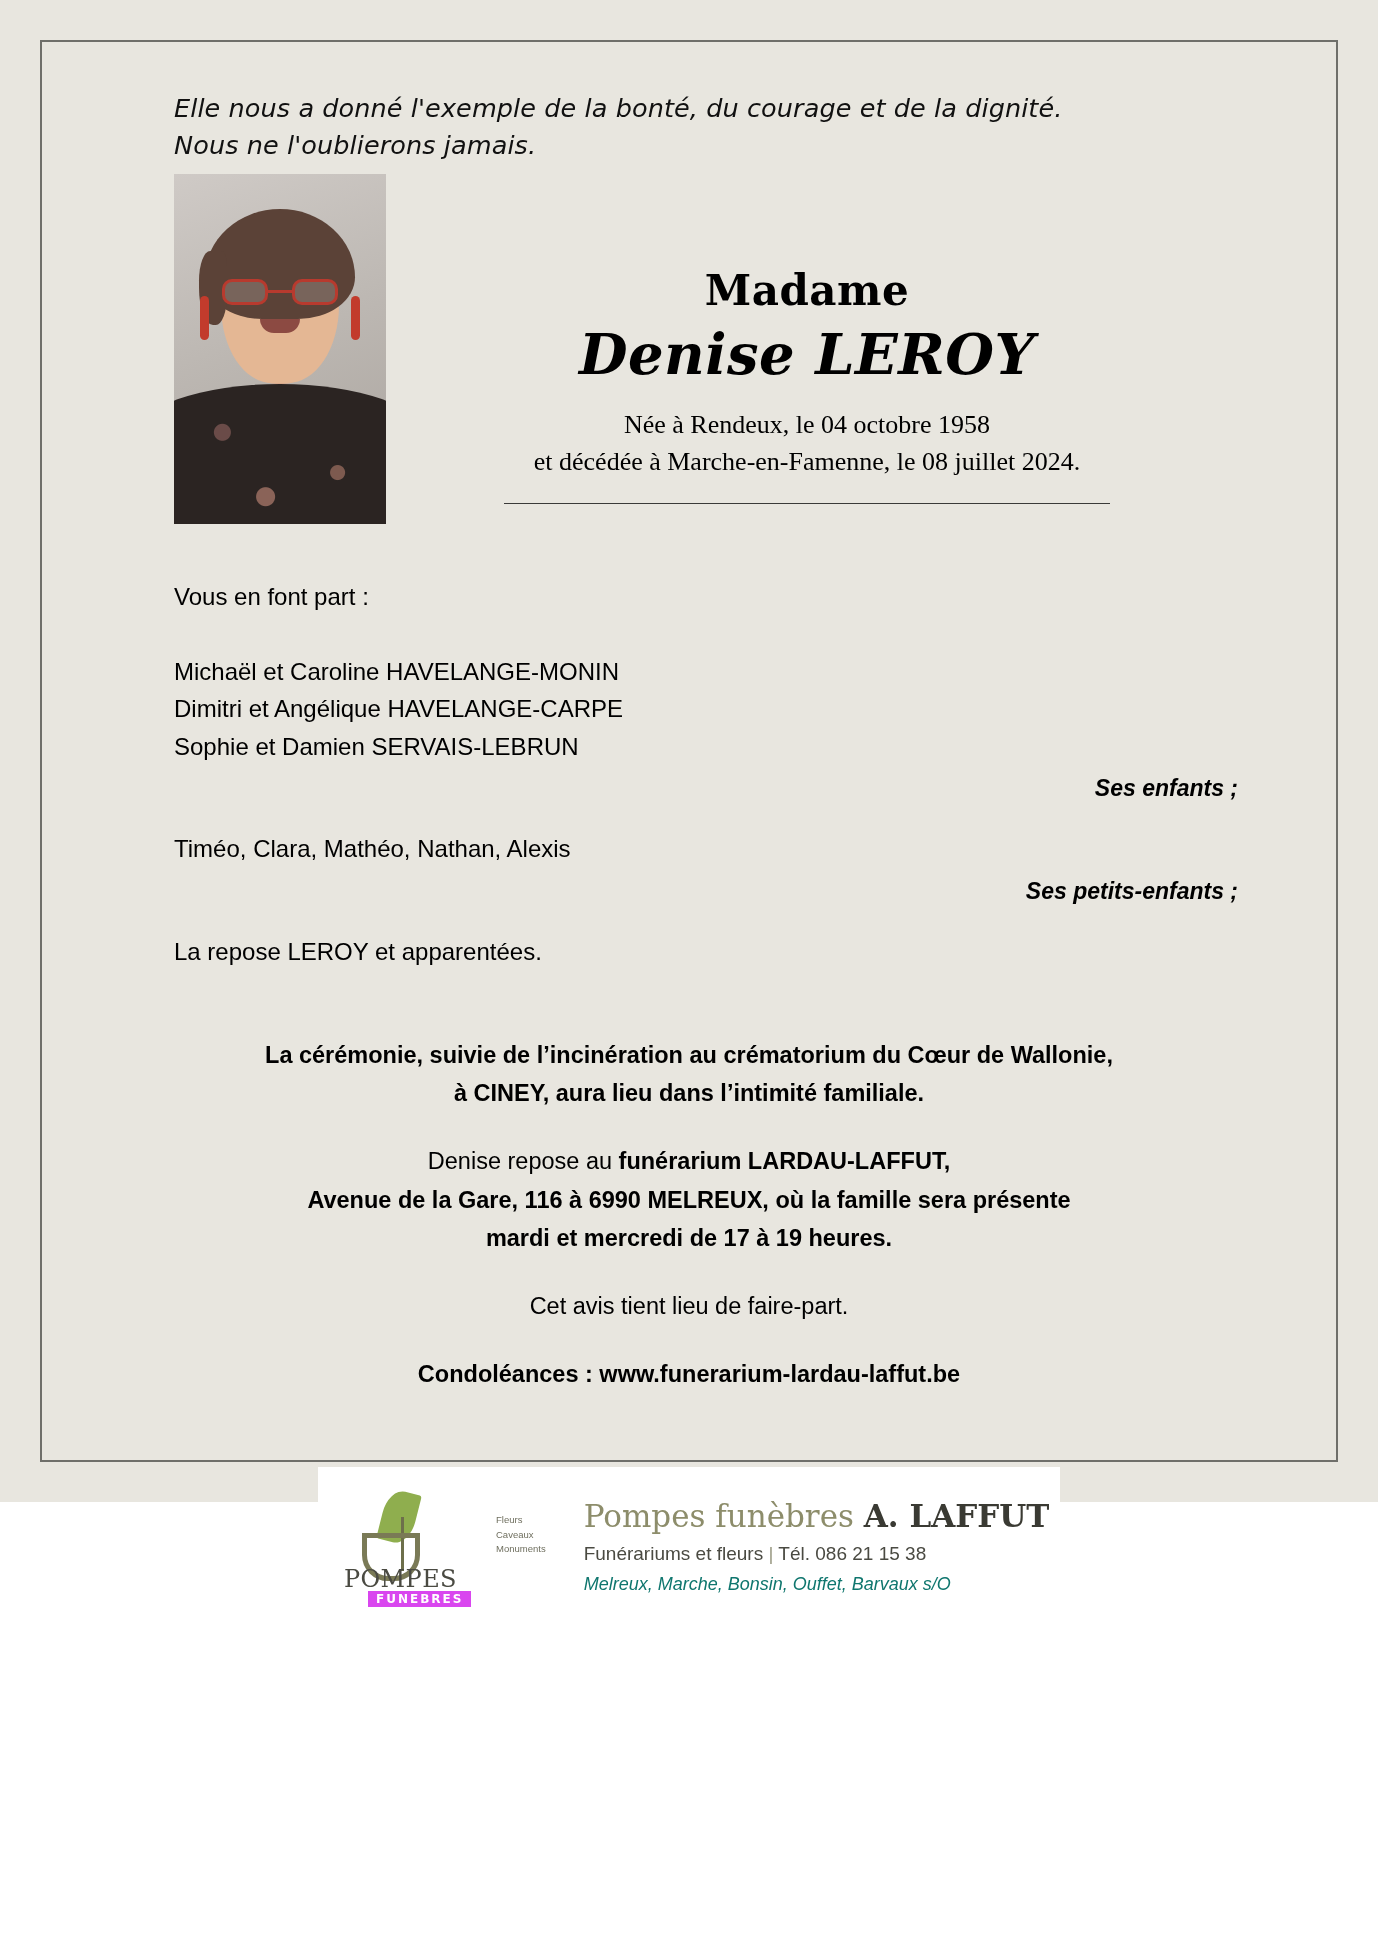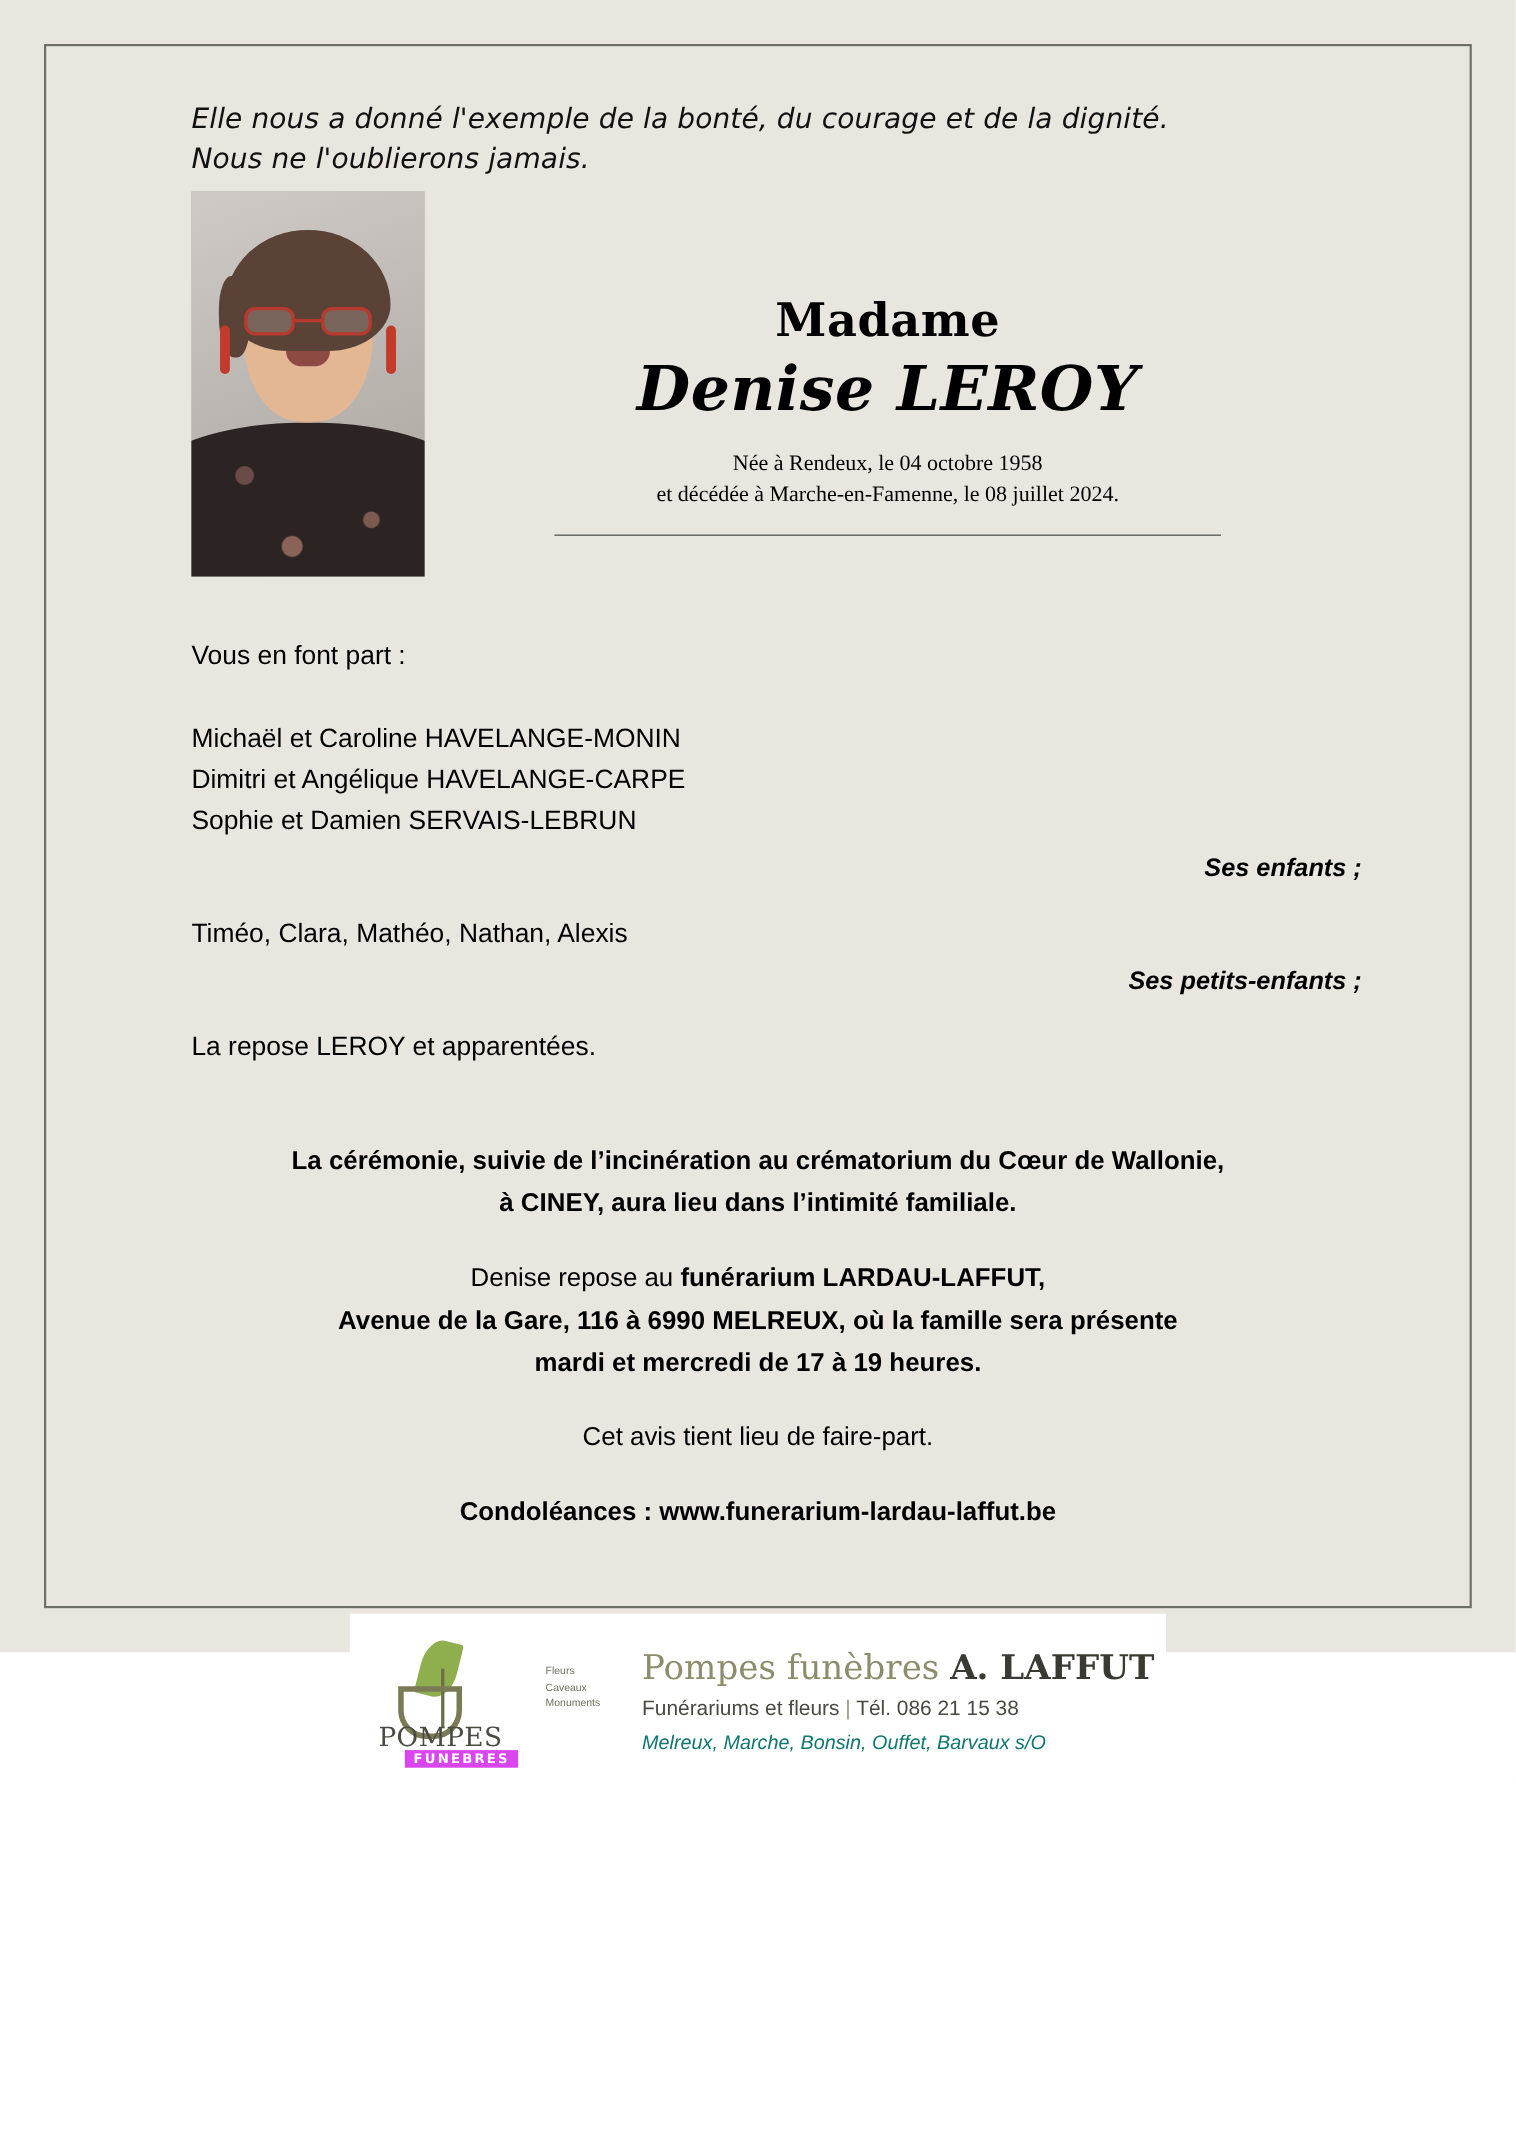--- a/index.html
+++ b/index.html
@@ -166,21 +166,21 @@
   .fullname {
     font-family: "DejaVu Serif", serif;
     font-weight: bold;
     font-style: italic;
     font-size: 56px;
     letter-spacing: 0.5px;
     margin: 6px 0 20px 0;
   }
   .birth, .death {
     font-family: "Liberation Serif", serif;
-    font-size: 20px;
+    font-size: 26px;
     line-height: 1.42;
     margin: 0;
   }
   .rule {
     margin: 22px auto 0 auto;
     width: 72%;
     height: 1px;
     background: #3a3a38;
   }
 

